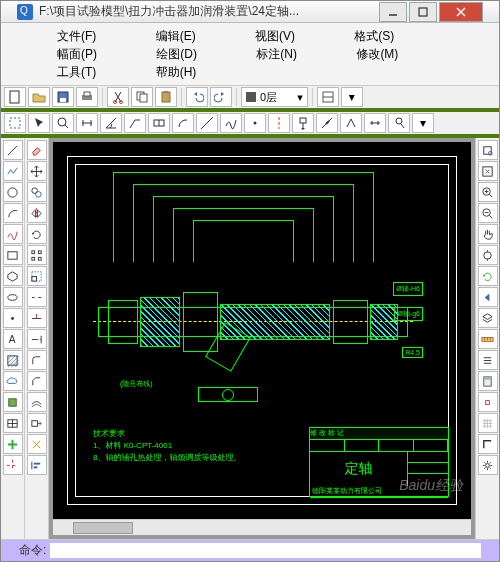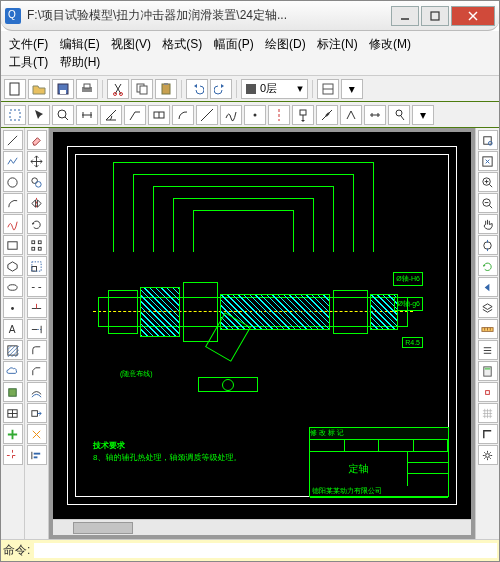--- a/index.html
+++ b/index.html
@@ -1,31 +1,31 @@
 <!DOCTYPE html>
 <html><head>
 <meta charset="utf-8">
 <style>
 * { margin: 0; padding: 0; box-sizing: border-box; font-family: "Microsoft YaHei", SimSun, sans-serif; }
 body { background: #fff; width: 500px; height: 562px; overflow: hidden; font-size: 12px; }
 
 .window { width: 500px; height: 562px; display: flex; flex-direction: column; border: 1px solid #888; }
 
-.titlebar { height: 30px; background: linear-gradient(#fdfdfd,#e8e8e8); display: flex; align-items: center; padding: 0 4px; border-bottom: 1px solid #bbb; border-radius: 11px; }
+.titlebar { height: 22px; background: linear-gradient(#fdfdfd,#e8e8e8); display: flex; align-items: center; padding: 0 16px; border-bottom: 1px solid #bbb; }
 .titlebar .appicon { width: 16px; height: 16px; background: #2a6fc9; border-radius: 2px; margin-right: 6px; position: relative; }
 .titlebar .appicon::after { content: "Q"; color: #fff; font-size: 10px; position: absolute; top: 1px; left: 3px; }
 .titlebar .title { flex: 1; font-size: 12px; color: #333; white-space: nowrap; overflow: hidden; }
 .winbtn { width: 28px; height: 20px; margin-left: 2px; border: 1px solid #9aa; background: #e8e8e8; display: flex; align-items: center; justify-content: center; cursor: pointer; }
 .winbtn.close { background: #d04a3a; color: #fff; width: 44px; }
 .winbtn svg { width: 10px; height: 10px; }
 
 .menubar { padding: 4px 8px; background: #f4f4f4; border-bottom: 1px solid #ccc; line-height: 18px; }
-.menu-item { display: inline-block; margin-right: 8px; cursor: pointer; }
-
-.toolbar { height: 26px; background: #f0f0f0; border-bottom: 1px solid #4d7c0f; display: flex; align-items: center; padding: 0 3px; gap: 2px; }
+.menu-item { display: inline-block; margin-right: 8px; cursor: pointer; margin-left: 48px; }
+
+.toolbar { height: 26px; background: #f0f0f0; border-bottom: 4px solid #4d7c0f; display: flex; align-items: center; padding: 0 3px; gap: 2px; }
 .tbtn { width: 22px; height: 20px; border: 1px solid #bbb; background: #fff; cursor: pointer; display: flex; align-items: center; justify-content: center; font-size: 12px; }
 .tbtn svg { width: 14px; height: 14px; }
 .tsep { width: 1px; height: 18px; background: #ccc; margin: 0 2px; }
 .layer-dd { height: 20px; border: 1px solid #bbb; background: #fff; display: flex; align-items: center; padding: 0 4px; font-size: 11px; cursor: pointer; }
 .layer-dd .sq { width: 10px; height: 10px; background: #555; margin-right: 4px; }
 
 .workarea { flex: 1; display: flex; min-height: 0; }
 .vtool { width: 24px; background: #f0f0f0; border-right: 1px solid #ccc; display: flex; flex-direction: column; align-items: center; padding-top: 2px; gap: 1px; }
 .vtool.right { border-right: none; border-left: 1px solid #ccc; }
 .vbtn { width: 20px; height: 20px; border: 1px solid #bbb; background: #fff; cursor: pointer; display: flex; align-items: center; justify-content: center; }
@@ -42,33 +42,33 @@
 .tech-lines .hl { position: absolute; height: 1px; background: #0f0; left: 0; }
 
 .shaft { position: absolute; left: 45px; top: 130px; width: 310px; height: 100px; }
 .shaft .body { position: absolute; left: 0; top: 35px; width: 310px; height: 30px; border: 1px solid #0f0; }
 .shaft .step { position: absolute; border: 1px solid #0f0; }
 .hatch { background: repeating-linear-gradient(45deg, #0ff 0, #0ff 1px, transparent 1px, transparent 4px); }
 .centerline { position: absolute; left: -5px; top: 49px; width: 320px; height: 0; border-top: 1px dashed #ff0; }
 .dim-box { position: absolute; border: 1px solid #0f0; color: #0f0; font-size: 7px; padding: 1px 2px; white-space: nowrap; }
 
 .tech-notes { position: absolute; left: 40px; bottom: 55px; color: #0f0; font-size: 8px; line-height: 12px; }
-.tech-notes .hdr { color: #0f0; font-weight: bold; }
+.tech-notes .hdr { color: #0f0; font-weight: normal; }
 
 .title-block { position: absolute; right: 22px; bottom: 22px; width: 140px; height: 70px; border: 1px solid #0f0; }
 .title-block .row { border-bottom: 1px solid #0f0; height: 12px; display: flex; }
 .title-block .cell { border-right: 1px solid #0f0; flex: 1; }
 .title-block .big { height: 34px; display: flex; }
-.title-block .name { flex: 1; color: #0f0; font-size: 10px; display: flex; align-items: center; justify-content: center; border-right: 1px solid #0f0; }
+.title-block .name { flex: 1; color: #0f0; font-size: 14px; display: flex; align-items: center; justify-content: center; border-right: 1px solid #0f0; }
 .title-block .side { width: 40px; }
 
 .hsb { height: 16px; background: #e8e8e8; border-top: 1px solid #ccc; display: flex; align-items: center; }
 .hsb .thumb { width: 60px; height: 12px; background: #c4c4c4; border: 1px solid #999; margin-left: 20px; }
 
-.cmdline { height: 22px; border-top: 1px solid #ccc; background: #fef9c3; display: flex; align-items: center; padding: 0 2px; font-size: 12px; }
+.cmdline { height: 22px; border-top: 1px solid #ccc; background: #c4b5fd; display: flex; align-items: center; padding: 0 18px; font-size: 12px; }
 .cmdline .prompt { color: #333; }
 .cmdline input { border: none; outline: none; flex: 1; margin-left: 4px; }
 
 .watermark { position: absolute; right: 8px; bottom: 24px; color: rgba(255,255,255,0.4); font-size: 14px; font-style: italic; pointer-events: none; }
 </style>
 </head>
 <body>
 
 <div class="window">
 
@@ -503,20 +503,21 @@
           <div class="dim-box" style="right:-15px;top:35px">Ø轴-g6</div>
           <div class="dim-box" style="right:-15px;top:75px">R4.5</div>
           <div class="dim-box" style="left:20px;bottom:-18px;border:none">(随意布线)</div>
           <div style="position:absolute;left:100px;bottom:-30px;width:60px;height:15px;border:1px solid #0f0">
             <div style="width:12px;height:12px;border:1px solid #0f0;border-radius:50%;margin:1px auto"></div>
           </div>
         </div>
 
         <div class="tech-notes">
           <div class="hdr">技术要求</div>
+          <div>1、材料 K0-CPT-4001</div>
           <div>8、轴的辅孔热处理，轴颈调质等级处理。</div>
         </div>
 
         <div class="title-block">
           <div class="row" style="background:#0f01;color:#0f0;font-size:7px;text-align:center">修 改 标 记</div>
           <div class="row">
               <div class="cell"></div>
               <div class="cell"></div>
               <div class="cell"></div>
               <div class="cell"></div>
@@ -524,20 +525,21 @@
           <div class="big">
             <div class="name">定轴</div>
             <div class="side">
                 <div style="height:11px;border-bottom:1px solid #0f0"></div>
                 <div style="height:11px;border-bottom:1px solid #0f0"></div>
               </div>
           </div>
           <div class="row" style="color:#0f0;font-size:7px;padding-left:2px">德阳某某动力有限公司</div>
         </div>
 
+        <div class="watermark">Baidu经验</div>
       </div>
       <div class="hsb">
           <div class="thumb"></div>
         </div>
     </div>
 
     <div class="vtool right">
       <div class="vbtn">
           <svg viewBox="0 0 14 14">
             <rect x="3" y="3" width="8" height="8" fill="none" stroke="#333"></rect>

